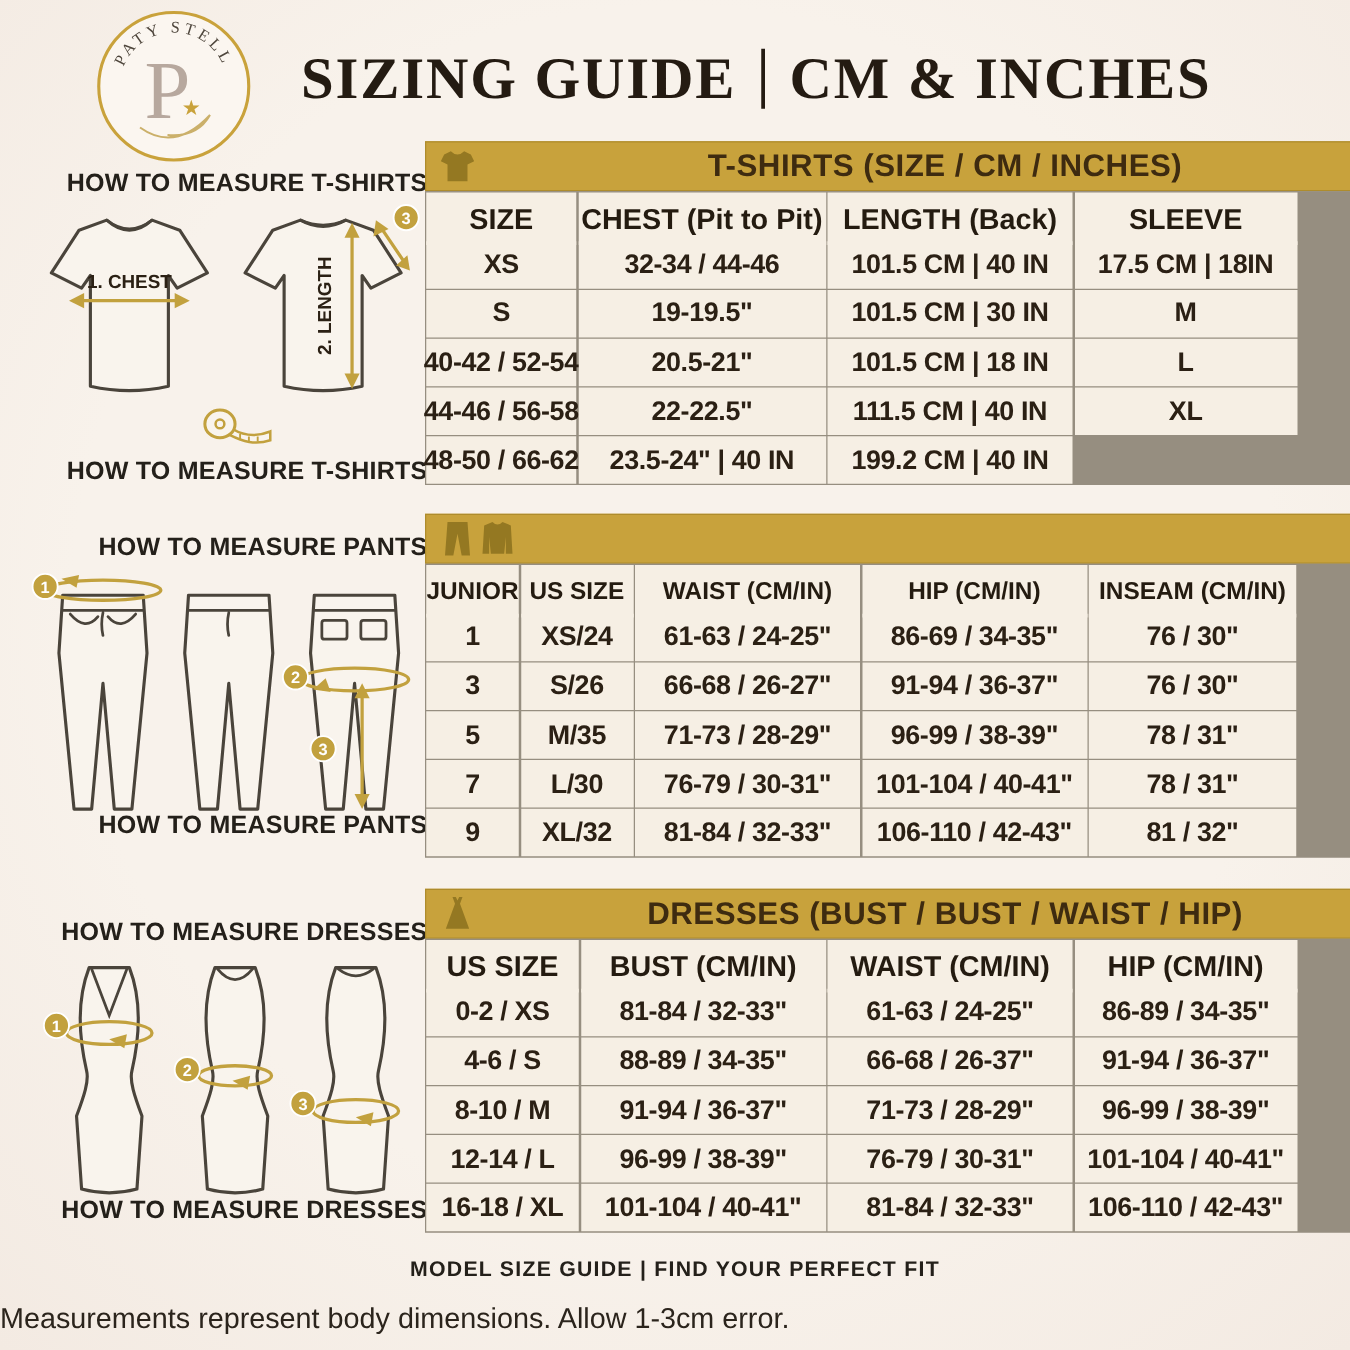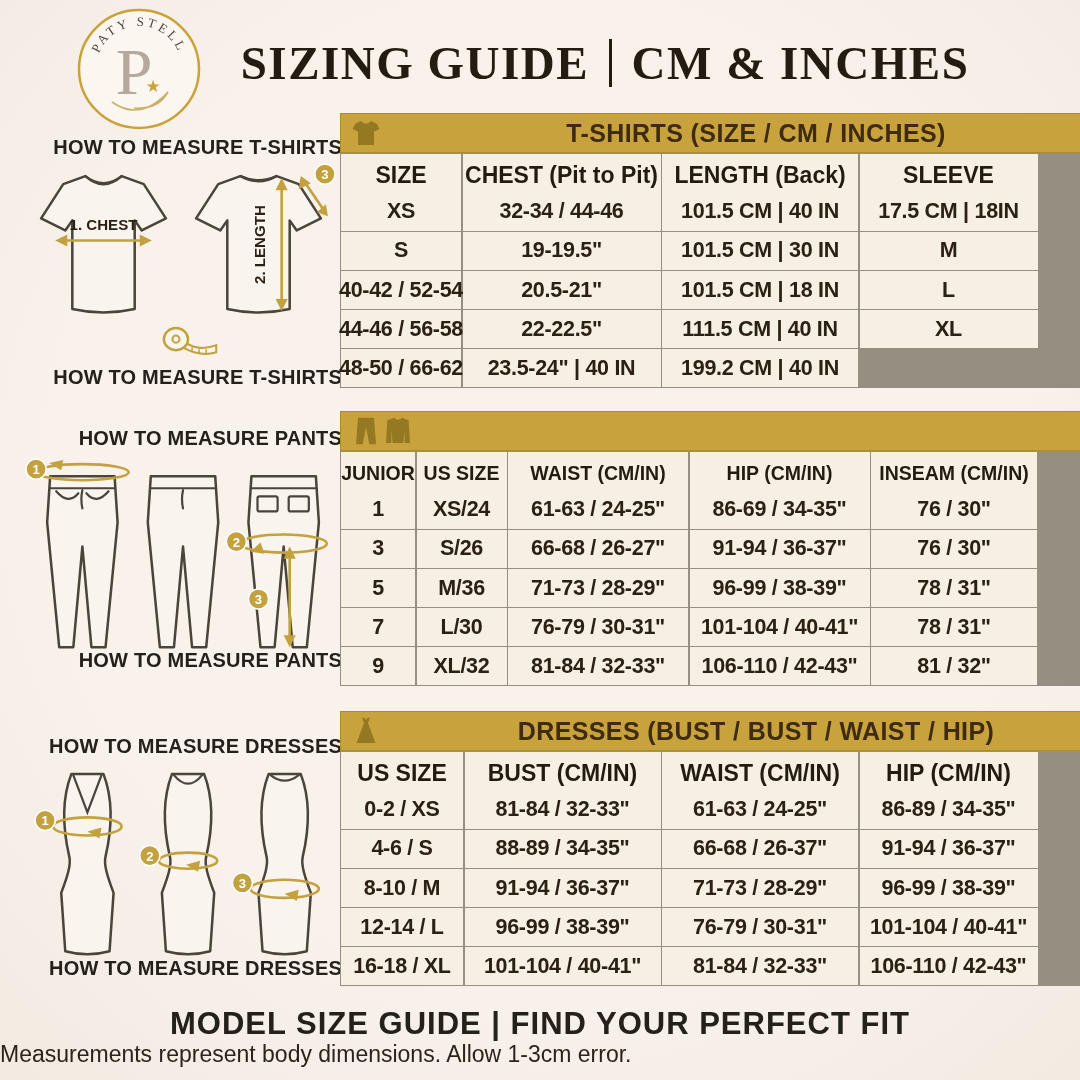--- a/index.html
+++ b/index.html
@@ -37,21 +37,21 @@
   .t3 .grid{grid-template-columns:122px 196px 196px 178px}
   .grid{grid-auto-rows:37.6px}
   .grid .hrow{height:42px}
   .cell{background:var(--table-bg);display:flex;align-items:center;justify-content:center;white-space:nowrap}
   .th{font-weight:700;font-size:23px;color:#241B10}
   .t2 .th{font-size:19.5px}
   .td{font-weight:700;font-size:21.5px;color:var(--text);letter-spacing:-.3px}
 
   
   .footer-title{position:absolute;left:0;width:100%;top:1006px;text-align:center;
-    font-weight:700;font-size:31px;color:#24201A;letter-spacing:1px}
+    font-weight:700;font-size:17px;color:#24201A;letter-spacing:1px}
   .footer-sub{position:absolute;left:0;width:100%;top:1041px;text-align:left;
     font-weight:400;font-size:23px;color:#2B241C}
 
   
   .oln{stroke:var(--outline);stroke-width:2.5;fill:var(--fill);stroke-linejoin:round}
   .oln-n{stroke:var(--outline);stroke-width:2.2;fill:none;stroke-linecap:round}
   .gl{stroke:var(--gold-line);stroke-width:2.6;fill:none;stroke-linecap:round}
   .gf{fill:var(--gold-line)}
   .badge{fill:var(--gold-line);stroke:#FFFFFF;stroke-width:1.5}
   .badge-t{fill:#FFFFFF;font-weight:700;font-size:13px;text-anchor:middle;font-family:"Liberation Sans",sans-serif}
@@ -240,21 +240,21 @@
       <div class="cell td">86-69 / 34-35"</div>
       <div class="cell td">76 / 30"</div>
 
       <div class="cell td">3</div>
       <div class="cell td">S/26</div>
       <div class="cell td">66-68 / 26-27"</div>
       <div class="cell td">91-94 / 36-37"</div>
       <div class="cell td">76 / 30"</div>
 
       <div class="cell td">5</div>
-      <div class="cell td">M/36</div>
+      <div class="cell td">M/35</div>
       <div class="cell td">71-73 / 28-29"</div>
       <div class="cell td">96-99 / 38-39"</div>
       <div class="cell td">78 / 31"</div>
 
       <div class="cell td">7</div>
       <div class="cell td">L/30</div>
       <div class="cell td">76-79 / 30-31"</div>
       <div class="cell td">101-104 / 40-41"</div>
       <div class="cell td">78 / 31"</div>
 

